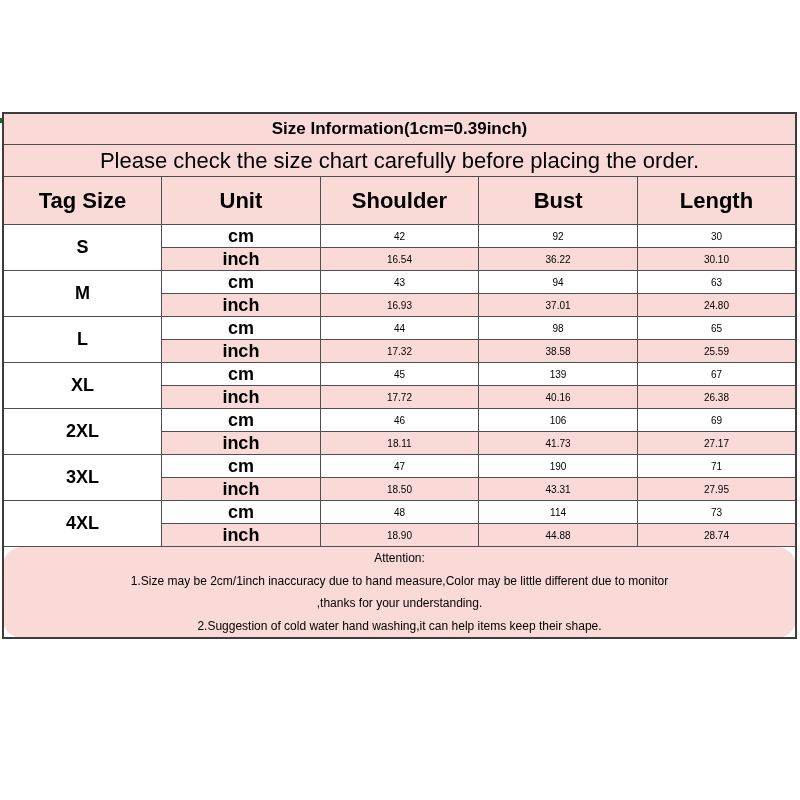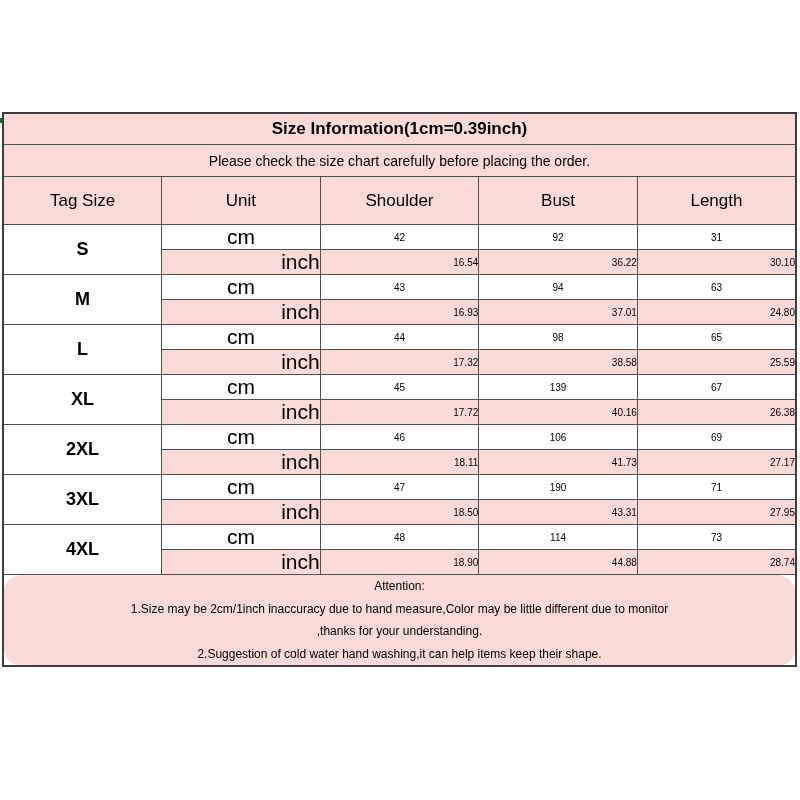--- a/index.html
+++ b/index.html
@@ -20,33 +20,33 @@
     border:1px solid var(--border,#4f4f4f);
     text-align:center;vertical-align:middle;padding:0;
     overflow:hidden;white-space:nowrap;
   }
   td.title-cell{
     height:30px;background:var(--pink,#f9dad7);
     font-size:17px;font-weight:bold;
   }
   td.subtitle-cell{
     height:31px;background:var(--pink,#f9dad7);
-    font-size:14px;font-weight:normal;
+    font-size:22px;font-weight:normal;
   }
   th.col-header{
     height:47px;background:var(--pink,#f9dad7);
-    font-size:17px;font-weight:normal;
+    font-size:22px;font-weight:bold;
   }
   tr.row-cm td{height:22px;background:#ffffff;}
-  tr.row-inch td{height:22px;background:var(--pink,#f9dad7);text-align:right;}
+  tr.row-inch td{height:22px;background:var(--pink,#f9dad7);}
   td.tag-cell{
     background:#ffffff !important;
     font-size:18px;font-weight:bold;
   }
-  td.unit-cell{font-size:21px;font-weight:normal;}
+  td.unit-cell{font-size:18px;font-weight:bold;}
   td.value-cell{font-size:10px;font-weight:normal;}
   td.attention-cell{
     background:var(--pink,#f9dad7);
     text-align:left;vertical-align:top;
     padding:13px 4px 10px 4px;
     font-size:12px;line-height:22.5px;
     white-space:normal;height:86px;border-radius:19px;
   }
   .artifact{
     position:absolute;left:0;top:118px;width:4px;height:5px;
@@ -80,21 +80,21 @@
           <th class="col-header">Shoulder</th>
           <th class="col-header">Bust</th>
           <th class="col-header">Length</th>
         </tr>
 
         <tr class="row-cm">
           <td class="tag-cell" rowspan="2">S</td>
           <td class="unit-cell">cm</td>
           <td class="value-cell">42</td>
           <td class="value-cell">92</td>
-          <td class="value-cell">31</td>
+          <td class="value-cell">30</td>
         </tr>
         <tr class="row-inch">
           <td class="unit-cell">inch</td>
           <td class="value-cell">16.54</td>
           <td class="value-cell">36.22</td>
           <td class="value-cell">30.10</td>
         </tr>
 
         <tr class="row-cm">
           <td class="tag-cell" rowspan="2">M</td>

